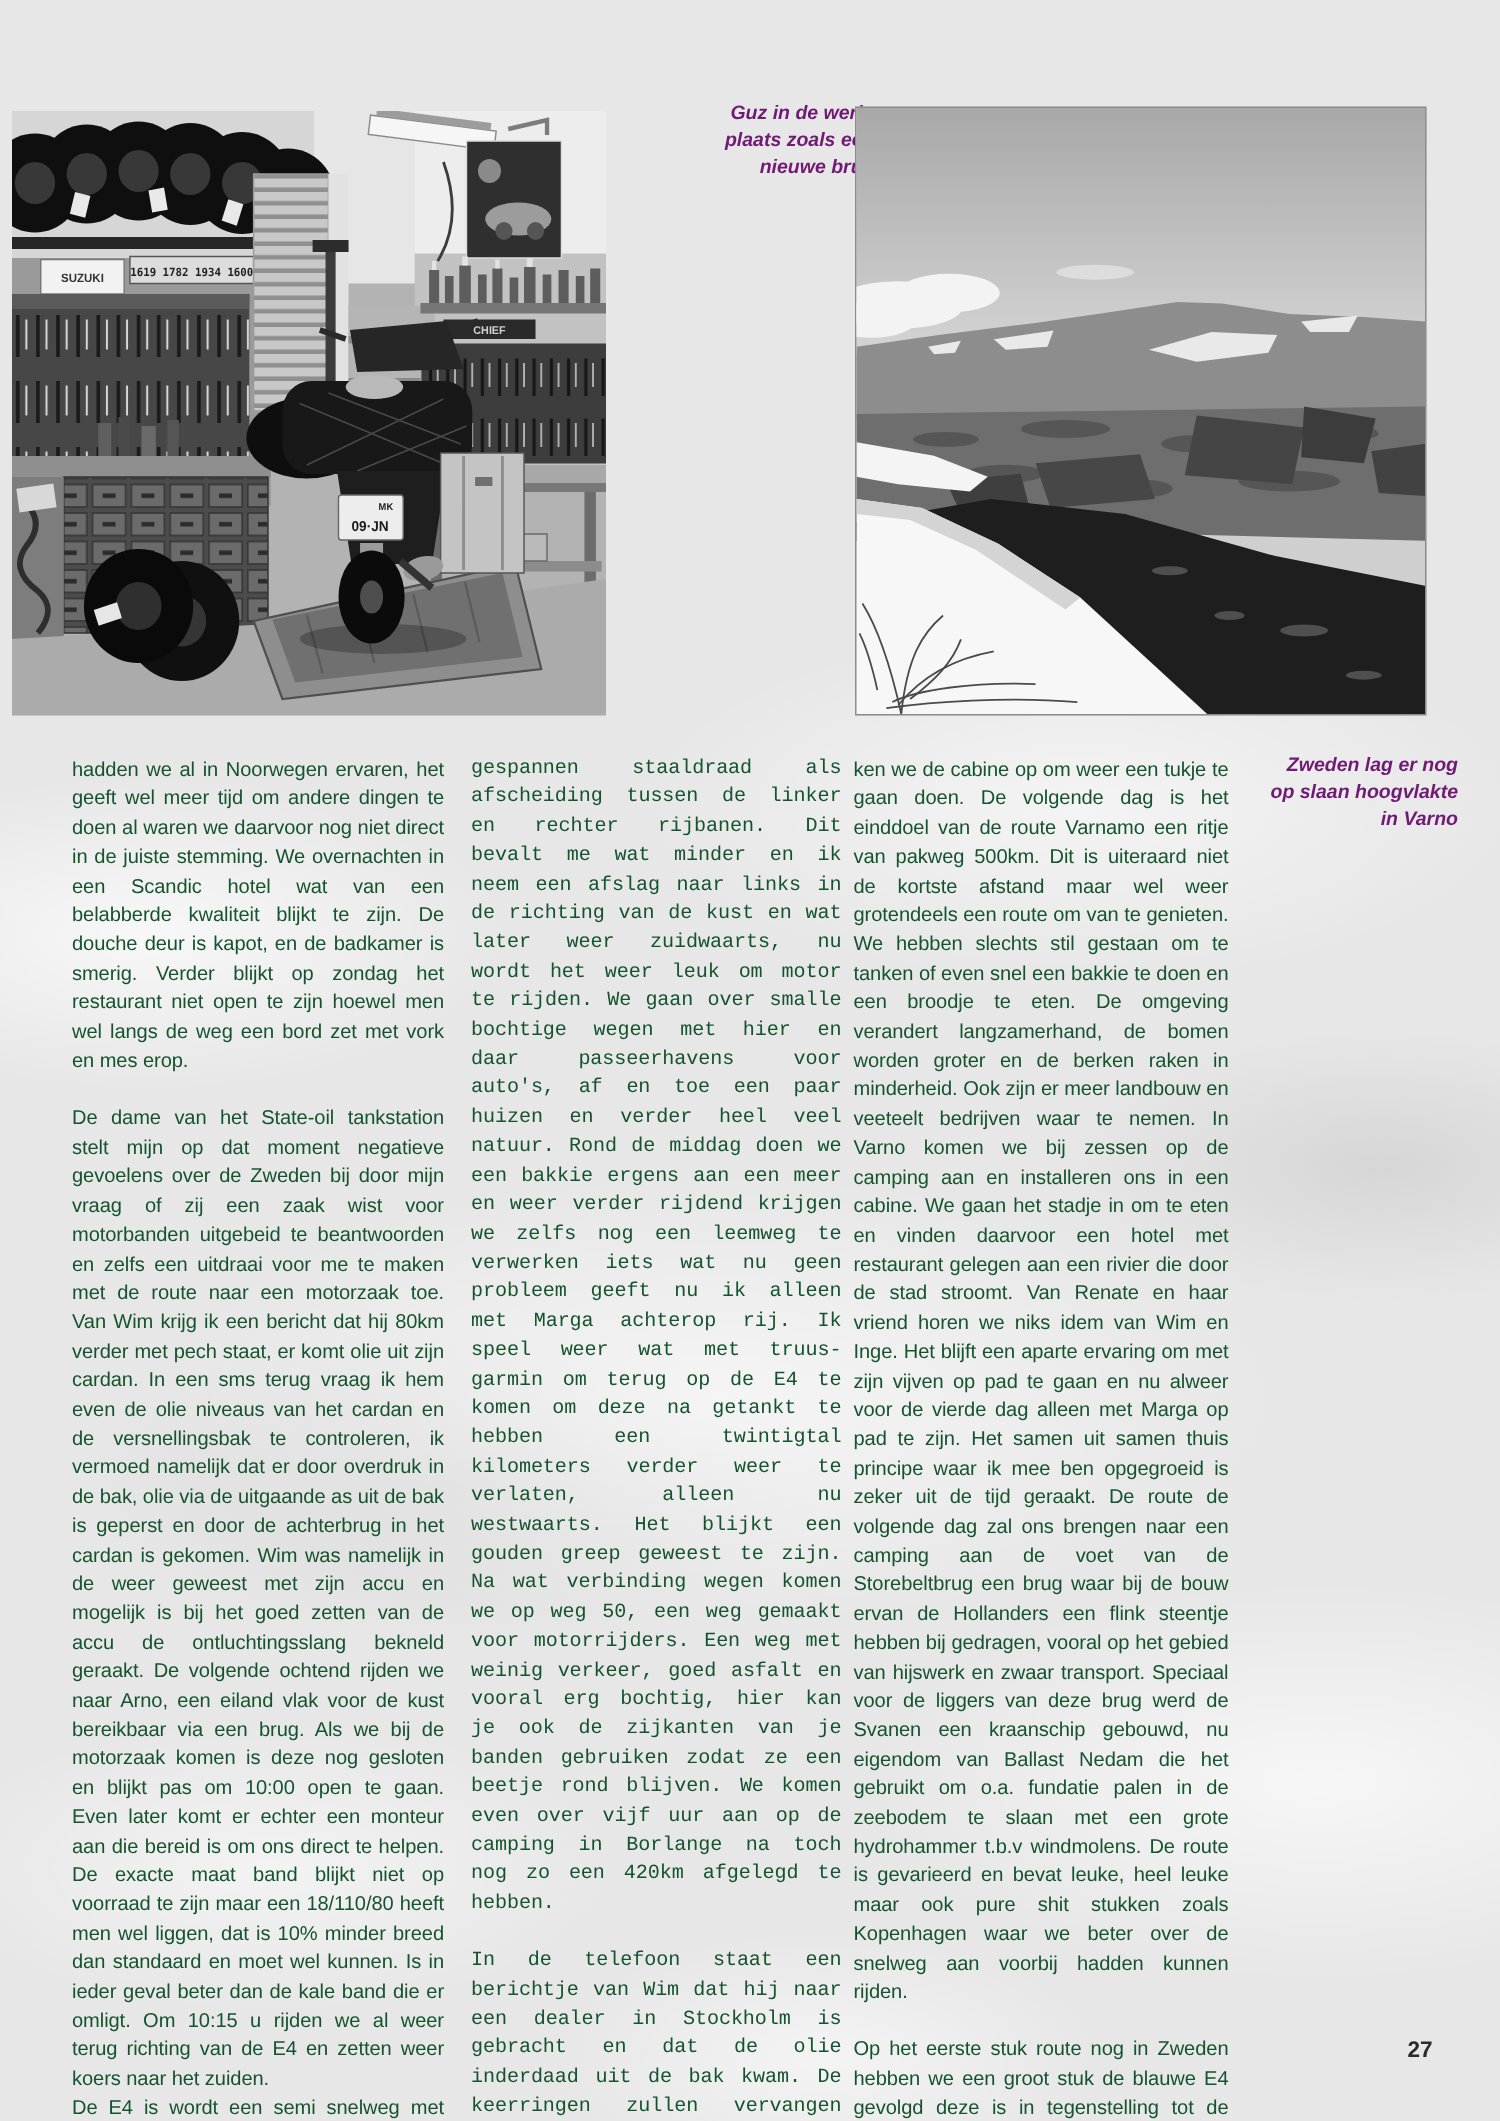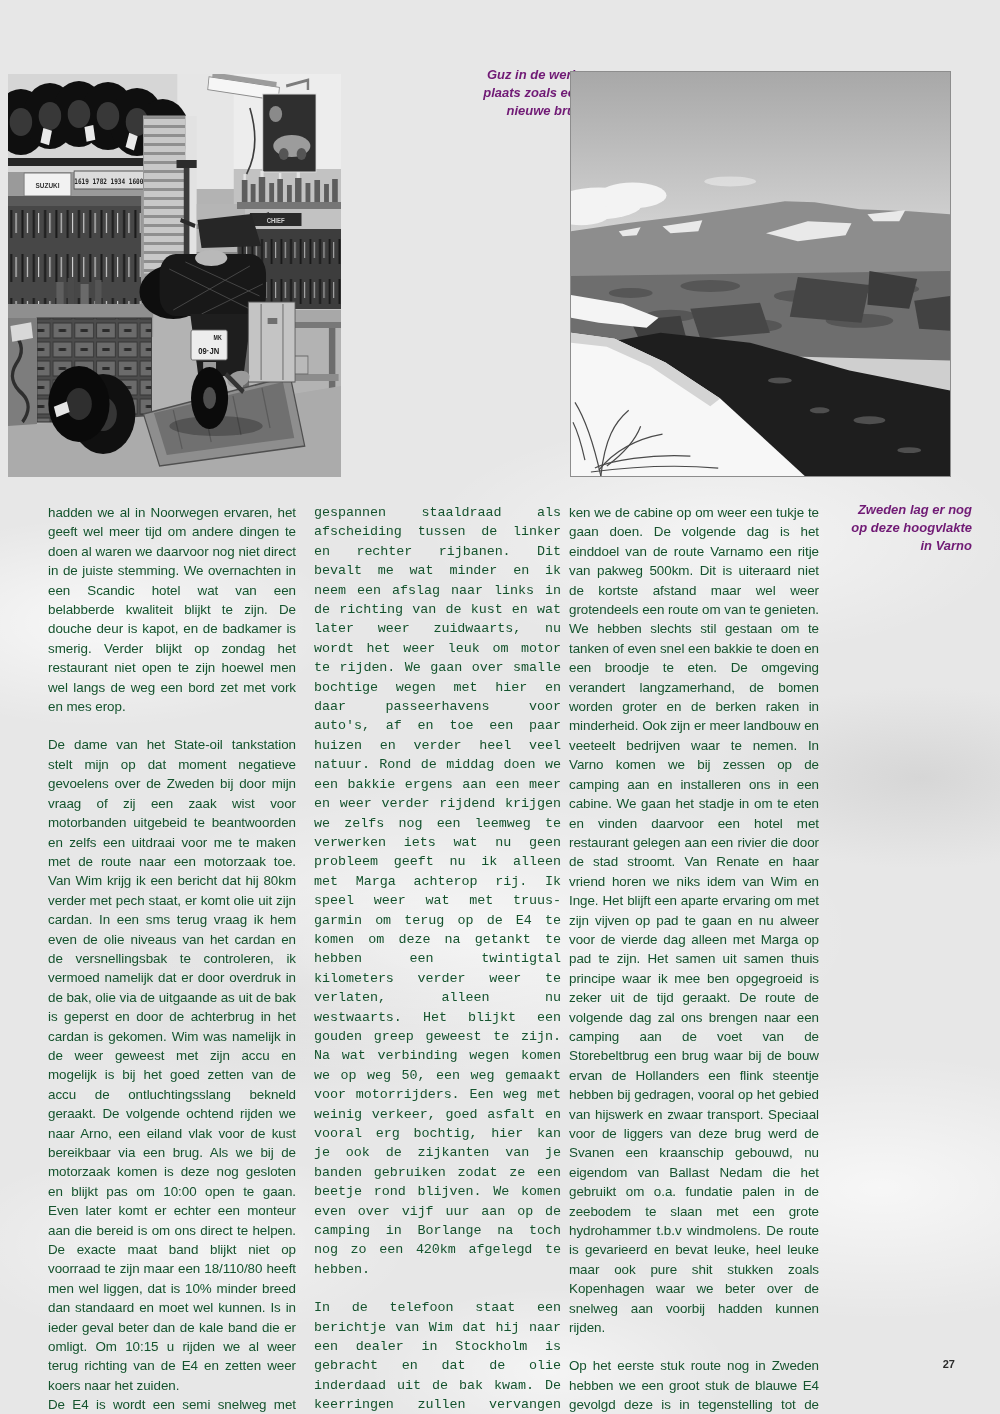--- a/index.html
+++ b/index.html
@@ -13,32 +13,32 @@
       radial-gradient(ellipse 520px 210px at 48% 66%, rgba(255,255,255,.6), rgba(255,255,255,0) 72%),
       radial-gradient(ellipse 430px 190px at 88% 84%, rgba(255,255,255,.65), rgba(255,255,255,0) 70%),
       radial-gradient(ellipse 330px 140px at 18% 88%, rgba(255,255,255,.5), rgba(255,255,255,0) 70%),
       radial-gradient(ellipse 260px 120px at 55% 97%, rgba(255,255,255,.55), rgba(255,255,255,0) 70%),
       radial-gradient(ellipse 300px 130px at 92% 55%, rgba(210,210,210,.8), rgba(210,210,210,0) 70%),
       radial-gradient(ellipse 360px 150px at 30% 70%, rgba(214,214,214,.7), rgba(214,214,214,0) 70%);
   }
   .abs{position:absolute;}
   .photo{background:#cfcfcf;}
   .photo svg{display:block;width:100%;height:100%;}
-  #photo-left{left:8px;top:74px;width:333px;height:403px;}
+  #photo-left{left:8px;top:74px;width:396px;height:403px;}
   #photo-right{left:570px;top:71px;width:381px;height:406px;border:1px solid #8d8d8d;box-sizing:border-box;}
   .caption{font-weight:bold;font-style:italic;font-size:13px;line-height:18px;color:#701a75;text-align:right;}
   #caption-left{left:453px;top:66px;width:130px;}
   #caption-right{left:837px;top:501px;width:135px;}
   .col{width:248px;color:#14532d;}
   .col p{margin:0;font-size:13.4px;line-height:19.4px;text-align:justify;letter-spacing:-0.05px;}
   .col p.spaced{margin-top:19px;}
   #col1{left:48px;top:503px;}
   #col2{left:314px;top:503px;width:247px;font-family:Liberation Mono, monospace;}
   #col3{left:569px;top:503px;width:250px;}
-  #page-number{left:925px;top:1358px;width:30px;text-align:right;font-size:11px;font-weight:bold;color:#2b2b2b;}
+  #page-number{left:925px;top:1358px;width:30px;text-align:right;font-size:15px;font-weight:bold;color:#2b2b2b;}
 </style>
 </head>
 <body>
 
 <div class="abs photo" id="photo-left">
   <svg viewBox="0 0 413 403" preserveAspectRatio="none">
     <defs>
       <pattern id="drawerP" width="27" height="19" patternUnits="userSpaceOnUse">
         <rect width="27" height="19" fill="#4c4c4c"></rect>
         <rect x="2" y="2" width="23" height="15" fill="#6b6b6b" stroke="#333" stroke-width="1"></rect>
@@ -306,21 +306,21 @@
       <path d="M 24,398 C 40,390 80,384 120,386"></path>
       <path d="M 20,402 C 50,398 100,394 148,398"></path>
       <path d="M 14,390 C 10,372 6,360 2,352"></path>
       <path d="M 36,396 C 52,384 64,372 70,356"></path>
     </g>
   </svg>
 </div>
 
 <div class="abs caption" id="caption-right">
   <div>Zweden lag er nog</div>
-  <div>op deze hoogvlakte</div>
+  <div>op slaan hoogvlakte</div>
   <div>in Varno</div>
 </div>
 
 <div class="abs col" id="col1">
   <p>hadden we al in Noorwegen ervaren, het geeft wel meer tijd om andere dingen te doen al waren we daarvoor nog niet direct in de juiste stemming. We overnachten in een Scandic hotel wat van een belabberde kwaliteit blijkt te zijn. De douche deur is kapot, en de badkamer is smerig. Verder blijkt op zondag het restaurant niet open te zijn hoewel men wel langs de weg een bord zet met vork en mes erop.</p>
   <p class="spaced">De dame van het State-oil tankstation stelt mijn op dat moment negatieve gevoelens over de Zweden bij door mijn vraag of zij een zaak wist voor motorbanden uitgebeid te beantwoorden en zelfs een uitdraai voor me te maken met de route naar een motorzaak toe. Van Wim krijg ik een bericht dat hij 80km verder met pech staat, er komt olie uit zijn cardan. In een sms terug vraag ik hem even de olie niveaus van het cardan en de versnellingsbak te controleren, ik vermoed namelijk dat er door overdruk in de bak, olie via de uitgaande as uit de bak is geperst en door de achterbrug in het cardan is gekomen. Wim was namelijk in de weer geweest met zijn accu en mogelijk is bij het goed zetten van de accu de ontluchtingsslang bekneld geraakt. De volgende ochtend rijden we naar Arno, een eiland vlak voor de kust bereikbaar via een brug. Als we bij de motorzaak komen is deze nog gesloten en blijkt pas om 10:00 open te gaan. Even later komt er echter een monteur aan die bereid is om ons direct te helpen. De exacte maat band blijkt niet op voorraad te zijn maar een 18/110/80 heeft men wel liggen, dat is 10% minder breed dan standaard en moet wel kunnen. Is in ieder geval beter dan de kale band die er omligt. Om 10:15 u rijden we al weer terug richting van de E4 en zetten weer koers naar het zuiden.</p>
   <p>De E4 is wordt een semi snelweg met strak</p>
 </div>
 
 <div class="abs col" id="col2">

